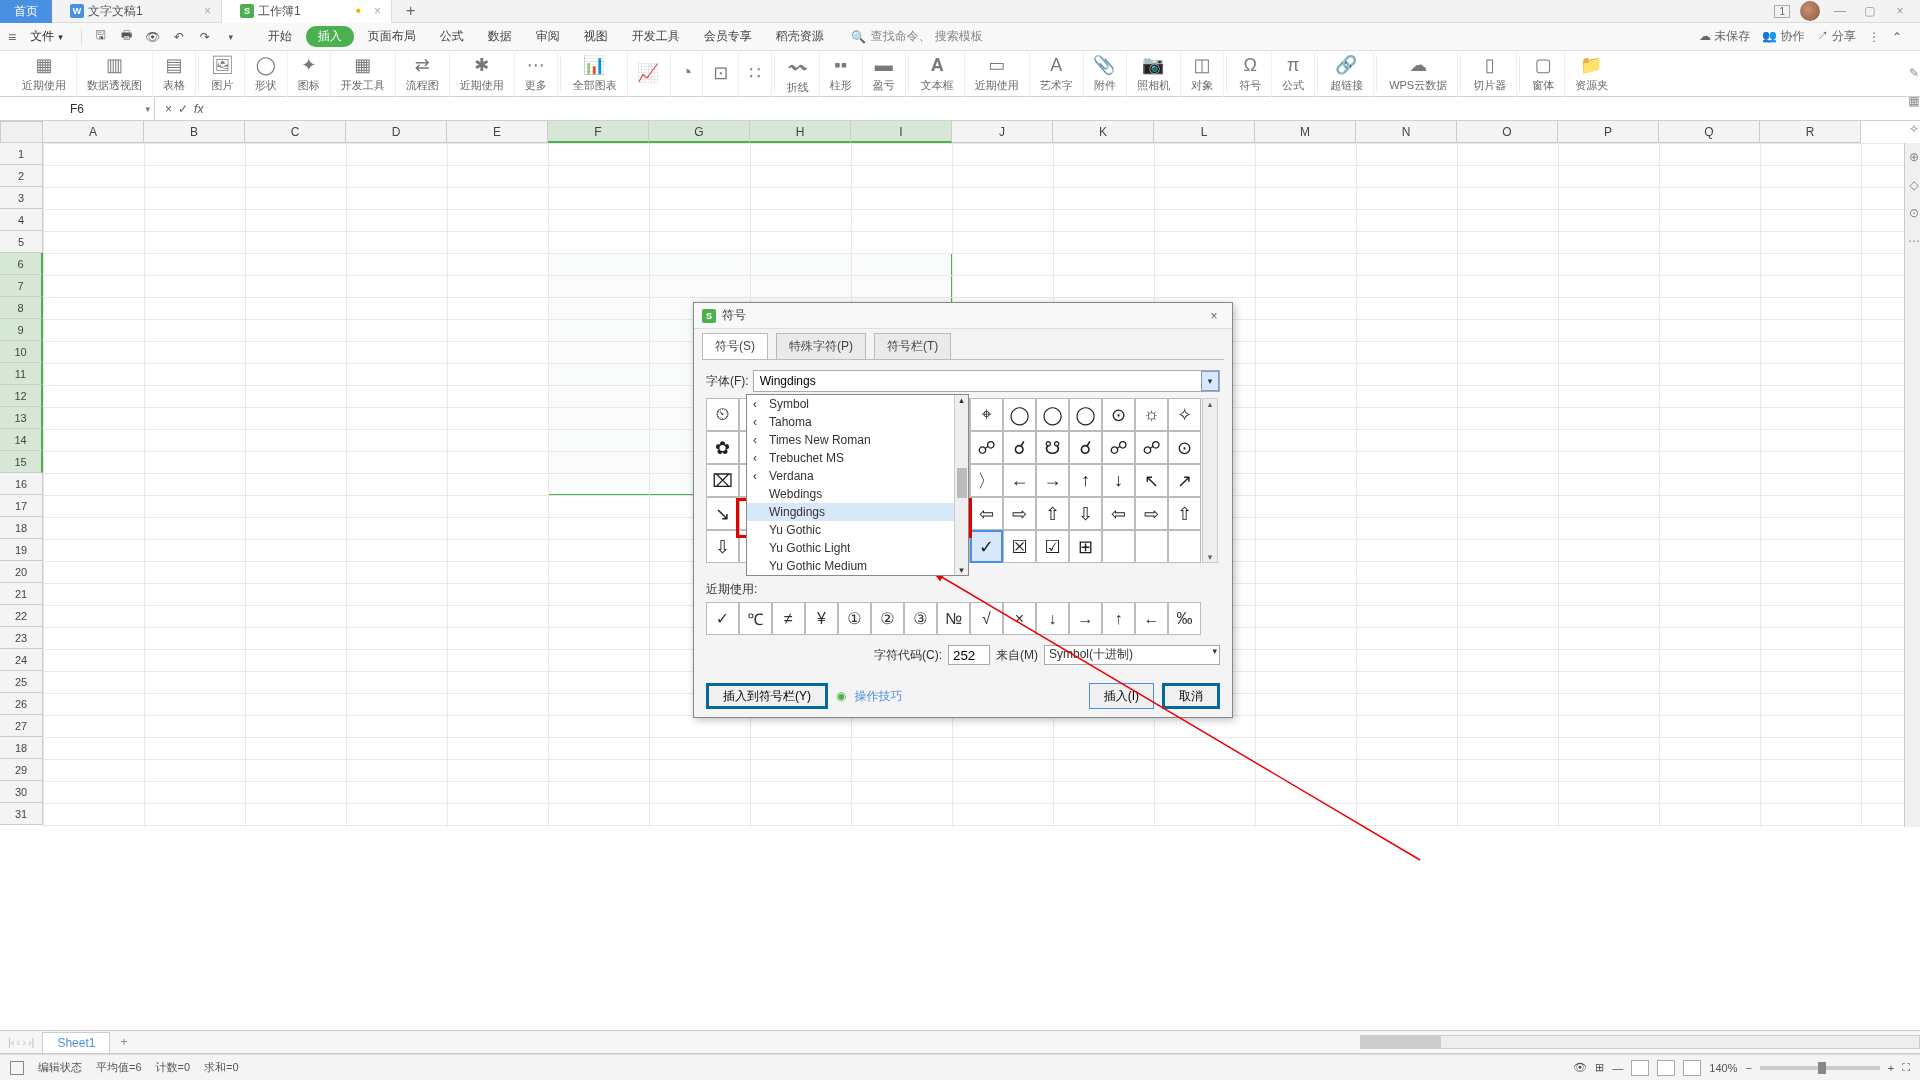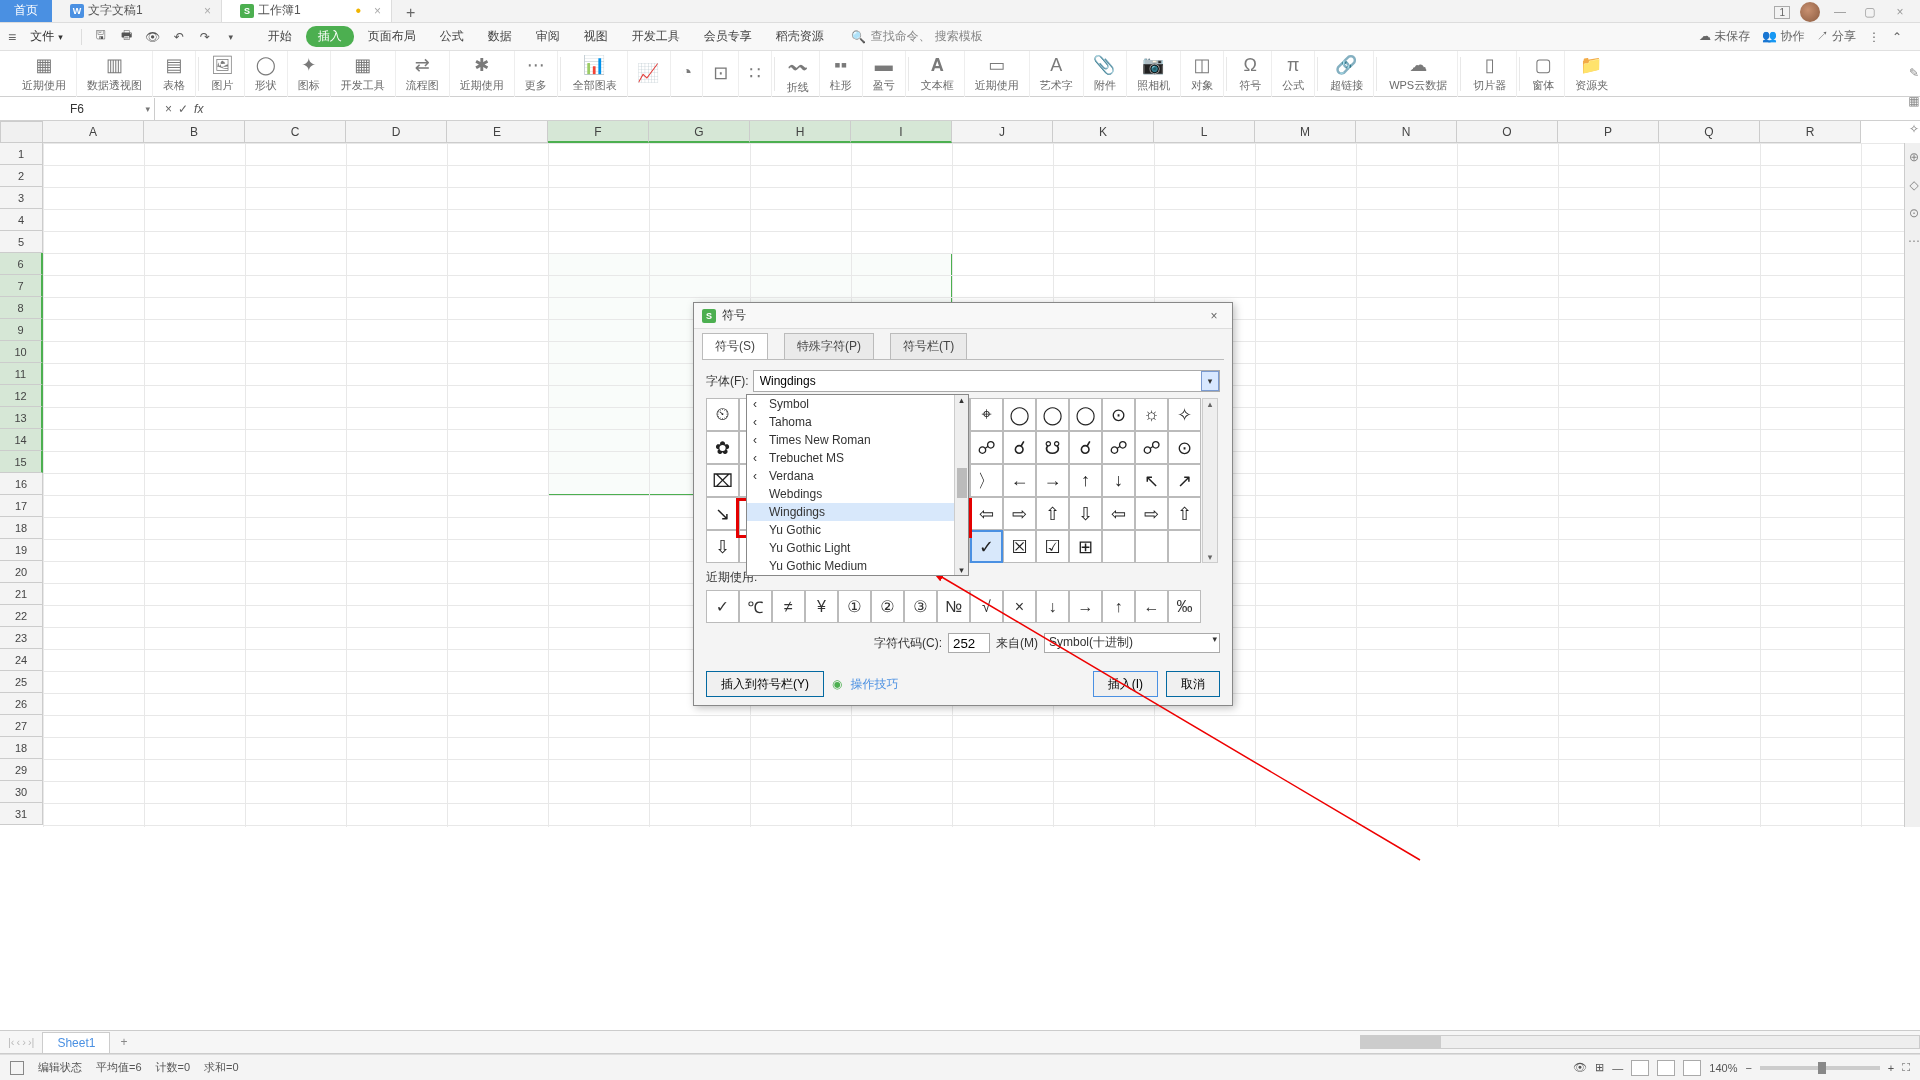--- a/index.html
+++ b/index.html
@@ -1,19 +1,19 @@
 <!DOCTYPE html>
 <html><head>
 <meta charset="utf-8">
 <style>
 * { margin: 0; padding: 0; box-sizing: border-box; font-family: "Microsoft YaHei", sans-serif; }
 body { background: #fff; width: 1920px; height: 1080px; overflow: hidden; position: relative; font-size: 12px; color: #333; }
 
 
-.titlebar { display: flex; align-items: flex-end; height: 23px; background: #f3f3f3; border-bottom: 1px solid #ddd; }
+.titlebar { display: flex; align-items: center; height: 23px; background: #f3f3f3; border-bottom: 1px solid #ddd; }
 .tab-home { background: #4a90e2; color: #fff; padding: 0 14px; height: 23px; display: flex; align-items: center; font-size: 12px; }
 .tab-doc { display: flex; align-items: center; padding: 0 18px; height: 23px; border-right: 1px solid #ddd; color: #555; position: relative; min-width: 170px; }
 .tab-doc.active { background: #fff; }
 .doc-icon { width: 14px; height: 14px; margin-right: 4px; border-radius: 2px; display: inline-flex; align-items: center; justify-content: center; color: #fff; font-size: 9px; font-weight: bold; }
 .icon-word { background: #4a90e2; }
 .icon-sheet { background: #4caf50; }
 .tab-dirty { position: absolute; right: 30px; color: #f0b400; font-size: 16px; }
 .tab-close { margin-left: 8px; color: #aaa; font-size: 12px; position: absolute; right: 10px; }
 .tab-plus { padding: 0 14px; color: #666; font-size: 16px; }
 .titlebar-right { margin-left: auto; display: flex; align-items: center; gap: 10px; padding-right: 10px; color: #666; }
@@ -60,21 +60,21 @@
 .header-row { display: flex; }
 
 .right-gutter { position: absolute; right: 0; top: 56px; width: 12px; display: flex; flex-direction: column; gap: 14px; padding-top: 10px; color: #888; align-items: center; height: 700px; }
 .right-gutter div { font-size: 12px; }
 
 
 .dialog { position: absolute; left: 693px; top: 302px; width: 540px; background: #f4f4f4; border: 1px solid #888; box-shadow: 2px 2px 8px rgba(0,0,0,0.25); }
 .dlg-title { display: flex; align-items: center; height: 26px; padding: 0 8px; background: #f8f8f8; border-bottom: 1px solid #ddd; }
 .dlg-title .icon-sheet { margin-right: 6px; }
 .dlg-close { margin-left: auto; color: #666; cursor: pointer; width: 20px; text-align: center; }
-.dlg-tabs { display: flex; padding: 4px 8px 0; gap: 16px; background: #f4f4f4; }
+.dlg-tabs { display: flex; padding: 4px 8px 0; gap: 8px; background: #f4f4f4; }
 .dlg-tab { padding: 4px 12px; border: 1px solid #bbb; border-bottom: none; background: #eaeaea; font-size: 12px; color: #444; }
 .dlg-tab.active { background: #fff; }
 .dlg-tab-strip { height: 1px; background: #bbb; margin: 0 8px; }
 .dlg-body { padding: 10px 12px; background: #f4f4f4; }
 .font-row { display: flex; align-items: center; gap: 4px; margin-bottom: 6px; }
 .font-select { flex: 1; position: relative; }
 .font-input { width: 100%; height: 22px; border: 1px solid #aaa; padding: 0 18px 0 6px; font-size: 12px; }
 .font-dropdown-btn { position: absolute; right: 1px; top: 1px; width: 18px; height: 20px; background: #d8e8ff; border: 1px solid #7a9ad0; display: flex; align-items: center; justify-content: center; font-size: 9px; }
 
 .symbol-panel { display: flex; gap: 0; position: relative; }
@@ -92,21 +92,21 @@
 
 .recent-row { display: flex; align-items: center; gap: 0; margin-top: 4px; }
 .recent-cell { width: 33px; height: 33px; border: 1px solid #bbb; display: flex; align-items: center; justify-content: center; font-size: 16px; background: #fff; }
 
 .code-row { display: flex; align-items: center; gap: 6px; margin-top: 10px; justify-content: flex-end; }
 .code-input { width: 42px; height: 20px; border: 1px solid #aaa; padding: 0 4px; text-align: left; }
 .from-select { width: 176px; height: 20px; border: 1px solid #aaa; padding: 0 4px; background: #fff; position: relative; }
 .from-arrow { position: absolute; right: 2px; font-size: 9px; }
 
 .dlg-footer { display: flex; align-items: center; padding: 8px 12px; gap: 8px; }
-.btn { height: 26px; padding: 0 14px; border: 1px solid #0369a1; background: #f0f0f0; font-size: 12px; display: flex; align-items: center; }
+.btn { height: 26px; padding: 0 14px; border: 3px solid #0369a1; background: #f0f0f0; font-size: 12px; display: flex; align-items: center; }
 .btn.primary { border: 1.5px solid #4a90e2; }
 .link { color: #4a90e2; }
 
 
 .anno-arrow { position: absolute; pointer-events: none; }
 
 
 .sheet-tabs { position: absolute; left: 0; right: 0; bottom: 26px; height: 24px; border-top: 1px solid #ccc; border-bottom: 1px solid #ccc; display: flex; align-items: center; background: #f6f6f6; }
 .sheet-nav { display: flex; gap: 2px; padding: 0 8px; color: #bbb; font-size: 11px; }
 .sheet-tab { padding: 3px 14px; background: #fff; border: 1px solid #ccc; border-bottom: none; color: #4a90e2; font-size: 12px; }
@@ -604,21 +604,21 @@
             <span>Yu Gothic Light</span>
           </div>
           <div class="fd-item">
             <span class="fk"></span>
             <span>Yu Gothic Medium</span>
           </div>
         </div>
       <div class="fd-hl-red" style="left:30px;top:100px;width:236px;height:40px"></div>
     </div>
 
-    <div style="margin-top:6px;display:flex;align-items:center;gap:0">
+    <div style="margin-top:18px;display:flex;align-items:center;gap:0">
       <span style="margin-right:2px">近期使用:</span>
     </div>
     <div class="recent-row" id="recentrow">
         <div class="recent-cell">✓</div>
         <div class="recent-cell">℃</div>
         <div class="recent-cell">≠</div>
         <div class="recent-cell">¥</div>
         <div class="recent-cell">①</div>
         <div class="recent-cell">②</div>
         <div class="recent-cell">③</div>

